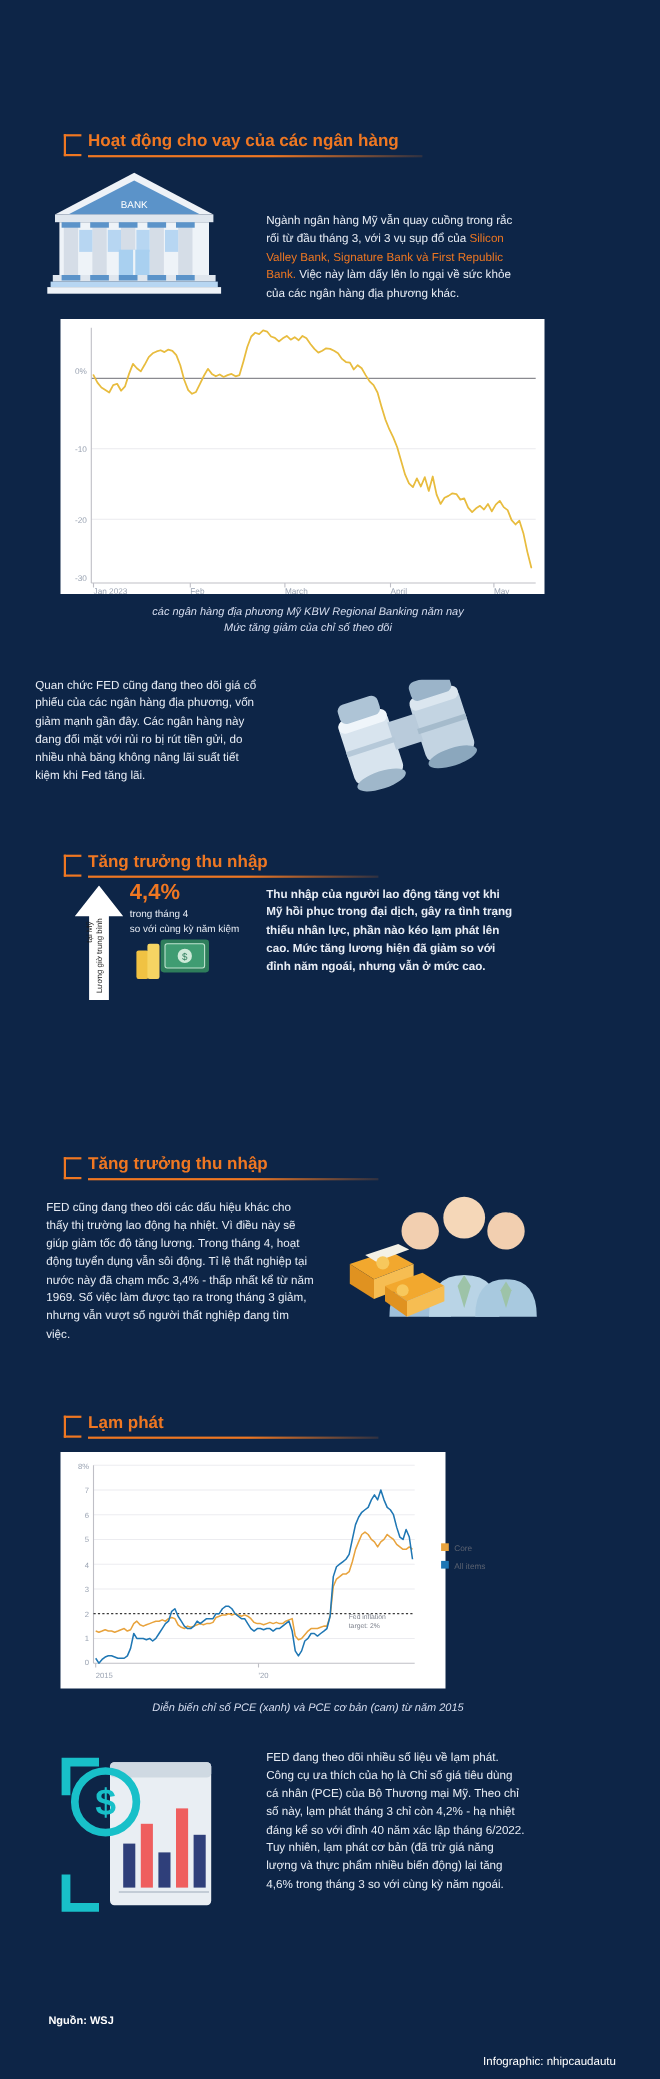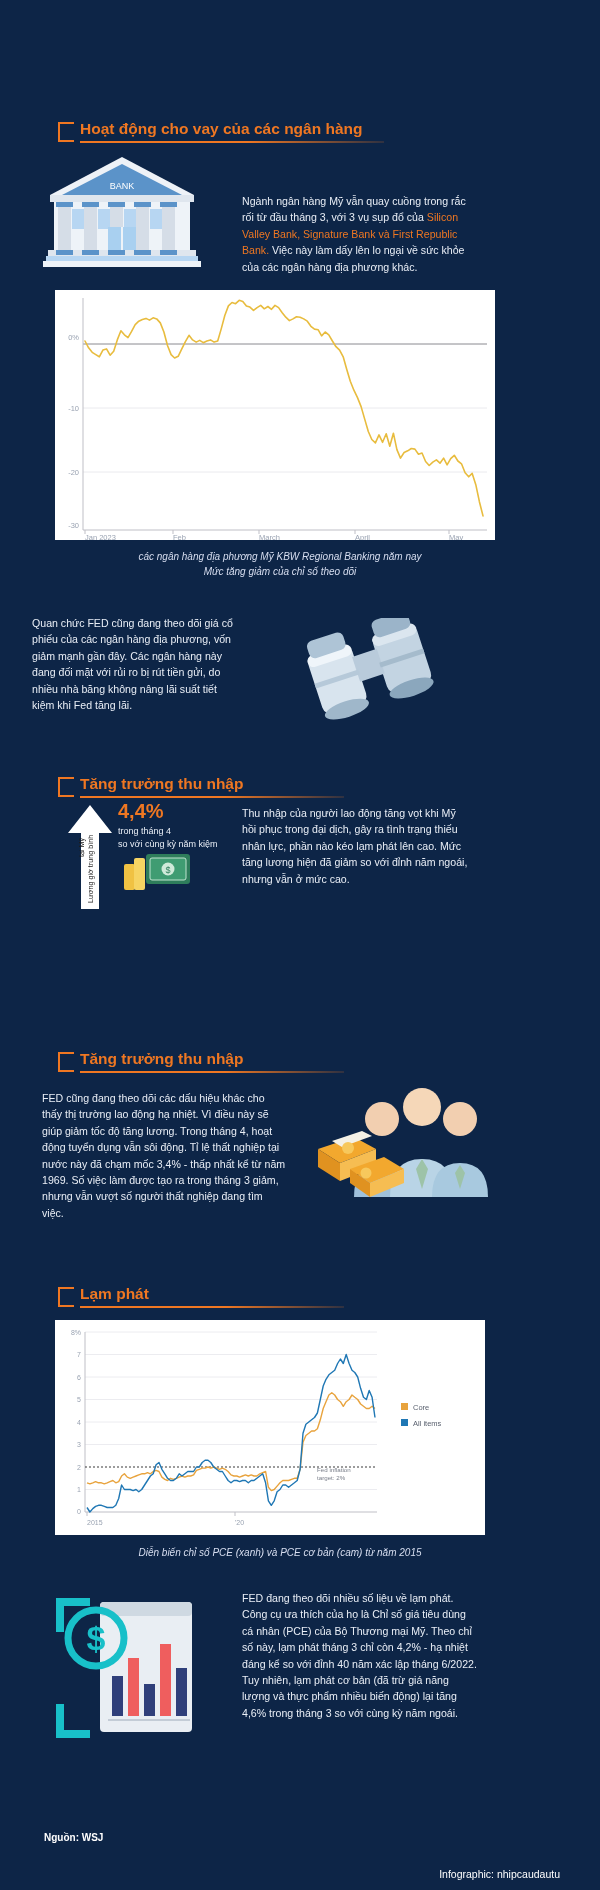--- a/index.html
+++ b/index.html
@@ -180,21 +180,21 @@
 
   <svg width="70" height="46" viewBox="0 0 70 46" style="position:absolute; left:122px; top:848px;">
     <rect x="2" y="16" width="11" height="26" rx="2" fill="#f0c243"></rect>
     <rect x="12" y="10" width="11" height="32" rx="2" fill="#f6d463"></rect>
     <rect x="24" y="6" width="44" height="30" rx="3" fill="#2e7d5b"></rect>
     <rect x="28" y="10" width="36" height="22" rx="2" fill="#3f9c72" stroke="#bfe3cf" stroke-width="1"></rect>
     <circle cx="46" cy="21" r="6.5" fill="#cfead9"></circle>
     <text x="46" y="25" text-anchor="middle" fill="#2e7d5b" font-size="9" font-family="Liberation Sans, sans-serif">$</text>
   </svg>
 
-  <div class="para" style="position:absolute; left:242px; top:805px; width:230px;">Thu nhập của người lao động tăng vọt khi Mỹ hồi phục trong đại dịch, gây ra tình trạng thiếu nhân lực, phần nào kéo lạm phát lên cao. Mức tăng lương hiện đã giảm so với đỉnh năm ngoái, nhưng vẫn ở mức cao.</div>
+  <div class="para" style="position:absolute; left:242px; top:805px; width:230px;font-weight:bold;">Thu nhập của người lao động tăng vọt khi Mỹ hồi phục trong đại dịch, gây ra tình trạng thiếu nhân lực, phần nào kéo lạm phát lên cao. Mức tăng lương hiện đã giảm so với đỉnh năm ngoái, nhưng vẫn ở mức cao.</div>
 
   <div style="position:absolute; left:44px; top:1050px; width:300px;">
     <div class="sec-head">
       <div class="flag"></div>
       <div class="txt">Tăng trưởng thu nhập</div>
       <div class="bar"></div>
     </div>
   </div>
 
   <div class="para" style="position:absolute; left:42px; top:1090px; width:245px;">FED cũng đang theo dõi các dấu hiệu khác cho thấy thị trường lao động hạ nhiệt. Vì điều này sẽ giúp giảm tốc độ tăng lương. Trong tháng 4, hoạt động tuyển dụng vẫn sôi động. Tỉ lệ thất nghiệp tại nước này đã chạm mốc 3,4% - thấp nhất kể từ năm 1969. Số việc làm được tạo ra trong tháng 3 giảm, nhưng vẫn vượt số người thất nghiệp đang tìm việc.</div>
@@ -226,21 +226,21 @@
   </svg>
 
   <div style="position:absolute; left:44px; top:1285px; width:300px;">
     <div class="sec-head">
       <div class="flag"></div>
       <div class="txt">Lạm phát</div>
       <div class="bar"></div>
     </div>
   </div>
 
-  <div class="chart-card" style="position:absolute; left:55px; top:1320px; width:430px; height:215px;">
+  <div class="chart-card" style="position:absolute; left:55px; top:1320px; width:350px; height:215px;">
     <svg width="430" height="215" viewBox="0 0 430 215">
 
       <g stroke="#ececf0" stroke-width="1">
         <line x1="30" y1="12" x2="322" y2="12"></line>
         <line x1="30" y1="34.5" x2="322" y2="34.5"></line>
         <line x1="30" y1="57" x2="322" y2="57"></line>
         <line x1="30" y1="79.5" x2="322" y2="79.5"></line>
         <line x1="30" y1="102" x2="322" y2="102"></line>
         <line x1="30" y1="124.5" x2="322" y2="124.5"></line>
         <line x1="30" y1="169.5" x2="322" y2="169.5"></line>

